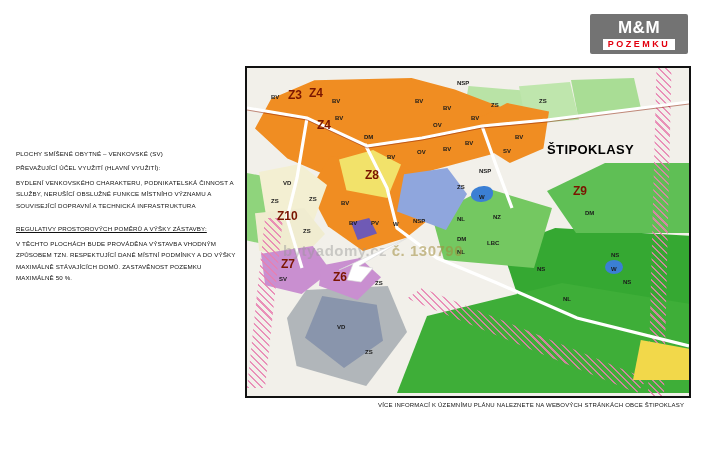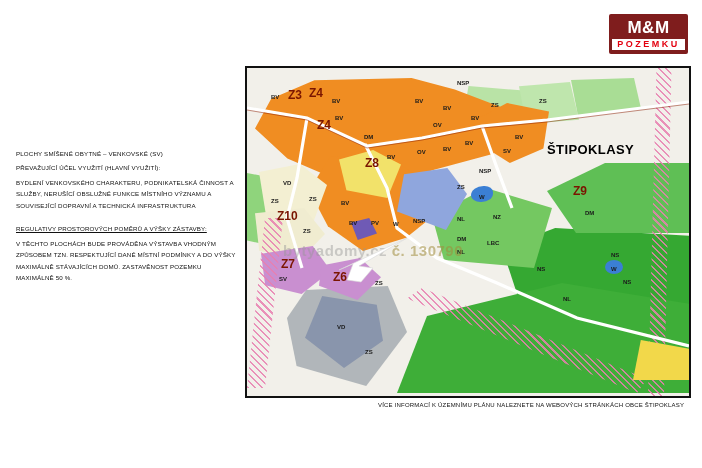--- a/index.html
+++ b/index.html
@@ -13,23 +13,23 @@
     font-family: "Liberation Sans", sans-serif;
     overflow: hidden;
     position: relative;
   }
 
   
   .logo {
     position: absolute;
     right: 14px;
     top: 14px;
-    width: 79px;
+    width: 98px;
     height: 40px;
-    background: #7f1d1d;
+    background: #737373;
     border-radius: 2px;
     display: flex;
     flex-direction: column;
     align-items: center;
     justify-content: center;
     color: #ffffff;
   }
   .logo-main {
     font-size: 17px;
     font-weight: bold;
@@ -244,21 +244,21 @@
     <div class="poly" style="left:386px;top:272px;width:56px;height:40px;background:#f2d84a;
                 clip-path:polygon(14% 0%,100% 22%,100% 100%,0% 100%);"></div>
 
     <div class="mlab town" style="left:300px;top:74px;">ŠTIPOKLASY</div>
 
     <div class="mlab lbk" style="left:78px;top:298px;"></div>
 
     <div class="mlab zbig" style="left:41px;top:20px;">Z3</div>
     <div class="mlab zbig" style="left:62px;top:18px;">Z4</div>
     <div class="mlab zbig" style="left:70px;top:50px;">Z4</div>
-    <div class="mlab zbig" style="left:118px;top:88px;">Z8</div>
+    <div class="mlab zbig" style="left:118px;top:100px;">Z8</div>
     <div class="mlab zbig" style="left:30px;top:141px;">Z10</div>
     <div class="mlab zbig" style="left:34px;top:189px;">Z7</div>
     <div class="mlab zbig" style="left:86px;top:202px;">Z6</div>
     <div class="mlab zbig" style="left:326px;top:116px;">Z9</div>
 
     <div class="mlab" style="left:24px;top:26px;">BV</div>
     <div class="mlab" style="left:85px;top:30px;">BV</div>
     <div class="mlab" style="left:88px;top:47px;">BV</div>
     <div class="mlab" style="left:168px;top:30px;">BV</div>
     <div class="mlab" style="left:196px;top:37px;">BV</div>

